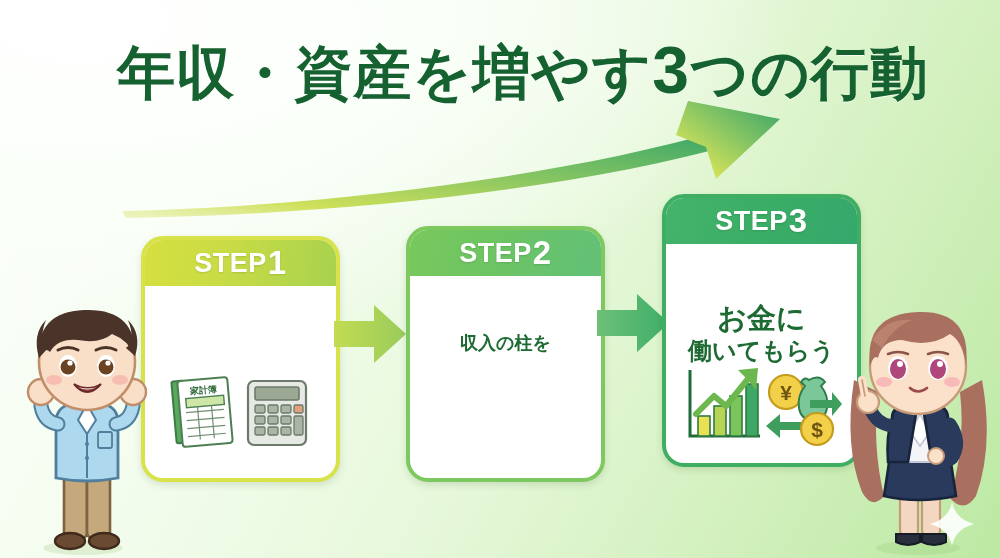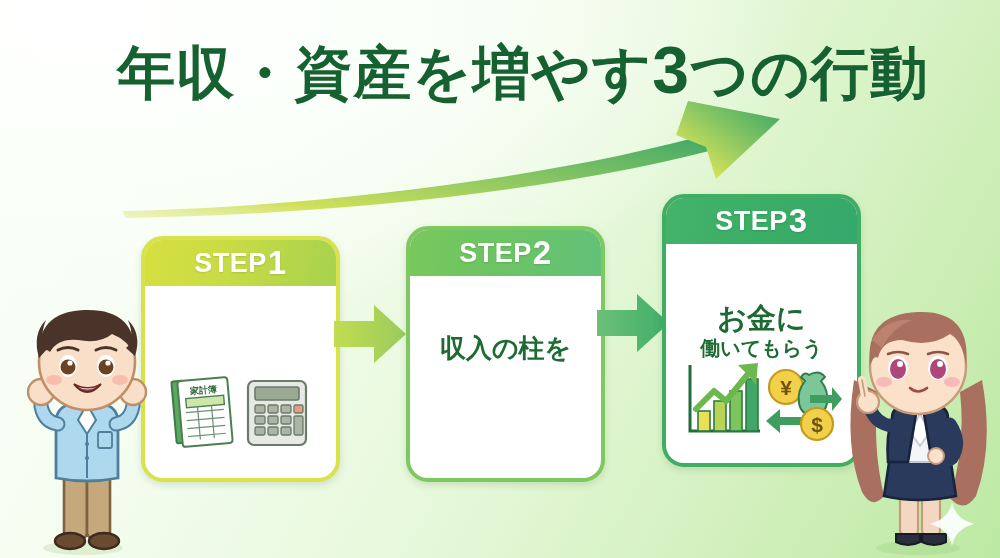--- a/index.html
+++ b/index.html
@@ -153,21 +153,21 @@
     <path d="M0,18 L40,18 L40,2 L72,31 L40,60 L40,44 L0,44 Z" fill="url(#c1)"></path>
   </svg>
 
   <div class="card" id="card2">
     <div class="hdr">
       <span>STEP</span>
         <span class="n">2</span>
     </div>
     <div class="body">
       <div class="cap">
-        <div style="font-size:26px">収入の柱を</div>
+        <div style="font-size:18px">収入の柱を</div>
       </div>
     </div>
   </div>
 
   <svg class="conn" id="conn2" width="72" height="62" viewBox="0 0 72 62">
     <defs>
         <linearGradient id="c2" x1="0" y1="0" x2="1" y2="0">
       <stop offset="0%" stop-color="#6cc078"></stop>
           <stop offset="100%" stop-color="#3fae68"></stop>
     </linearGradient>
@@ -176,21 +176,21 @@
   </svg>
 
   <div class="card" id="card3">
     <div class="hdr">
       <span>STEP</span>
         <span class="n">3</span>
     </div>
     <div class="body">
       <div class="cap">
         <div>お金に</div>
-        <div style="font-size:20px">働いてもらう</div>
+        <div style="font-size:24px">働いてもらう</div>
       </div>
       <div class="art">
         <svg width="160" height="82" viewBox="0 0 160 82">
 
           <g>
             <path d="M8,4 L8,70 L78,70" fill="none" stroke="#1f6b3a" stroke-width="3"></path>
             <rect x="16" y="50" width="12" height="20" fill="#e9e053" stroke="#2f7c43" stroke-width="1.6"></rect>
             <rect x="32" y="40" width="12" height="30" fill="#b7d455" stroke="#2f7c43" stroke-width="1.6"></rect>
             <rect x="48" y="30" width="12" height="40" fill="#7cc45c" stroke="#2f7c43" stroke-width="1.6"></rect>
             <rect x="64" y="18" width="12" height="52" fill="#3fa867" stroke="#2f7c43" stroke-width="1.6"></rect>

